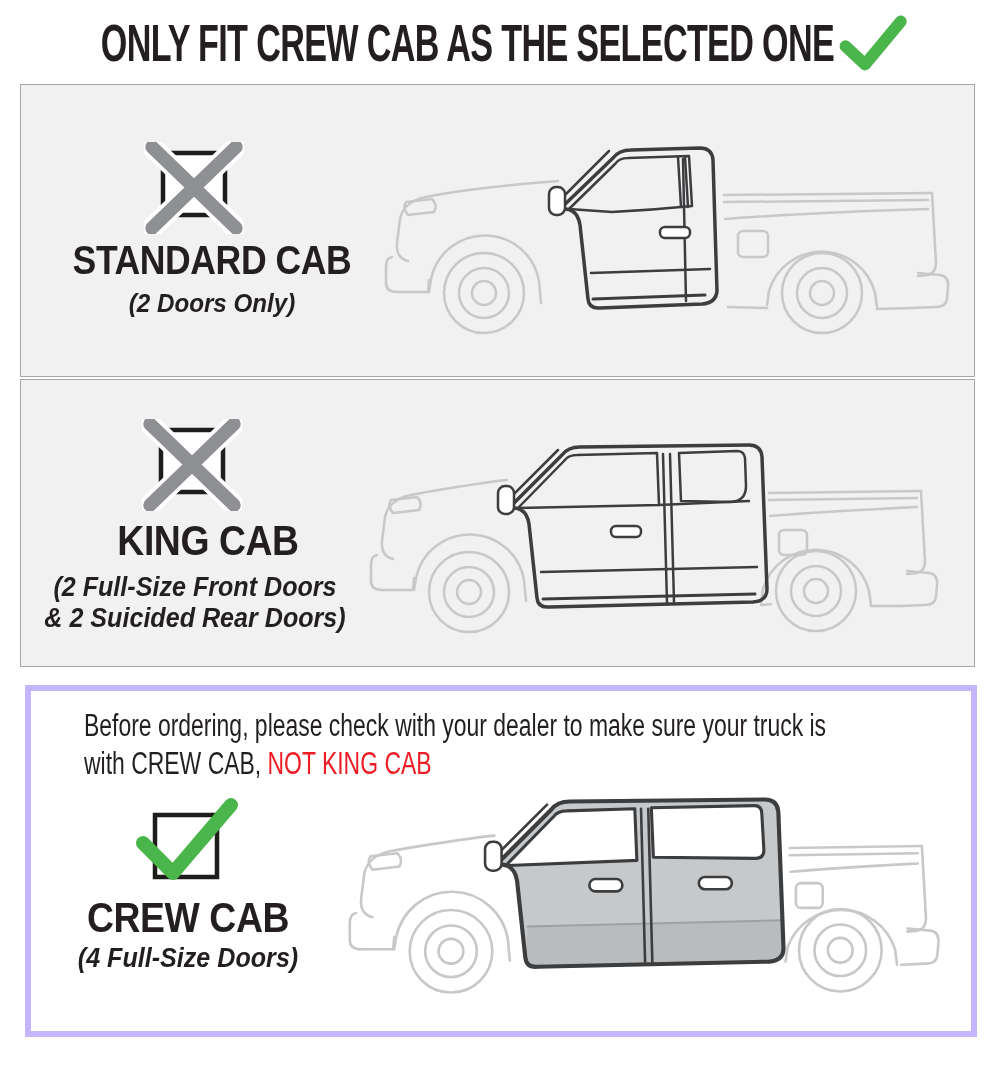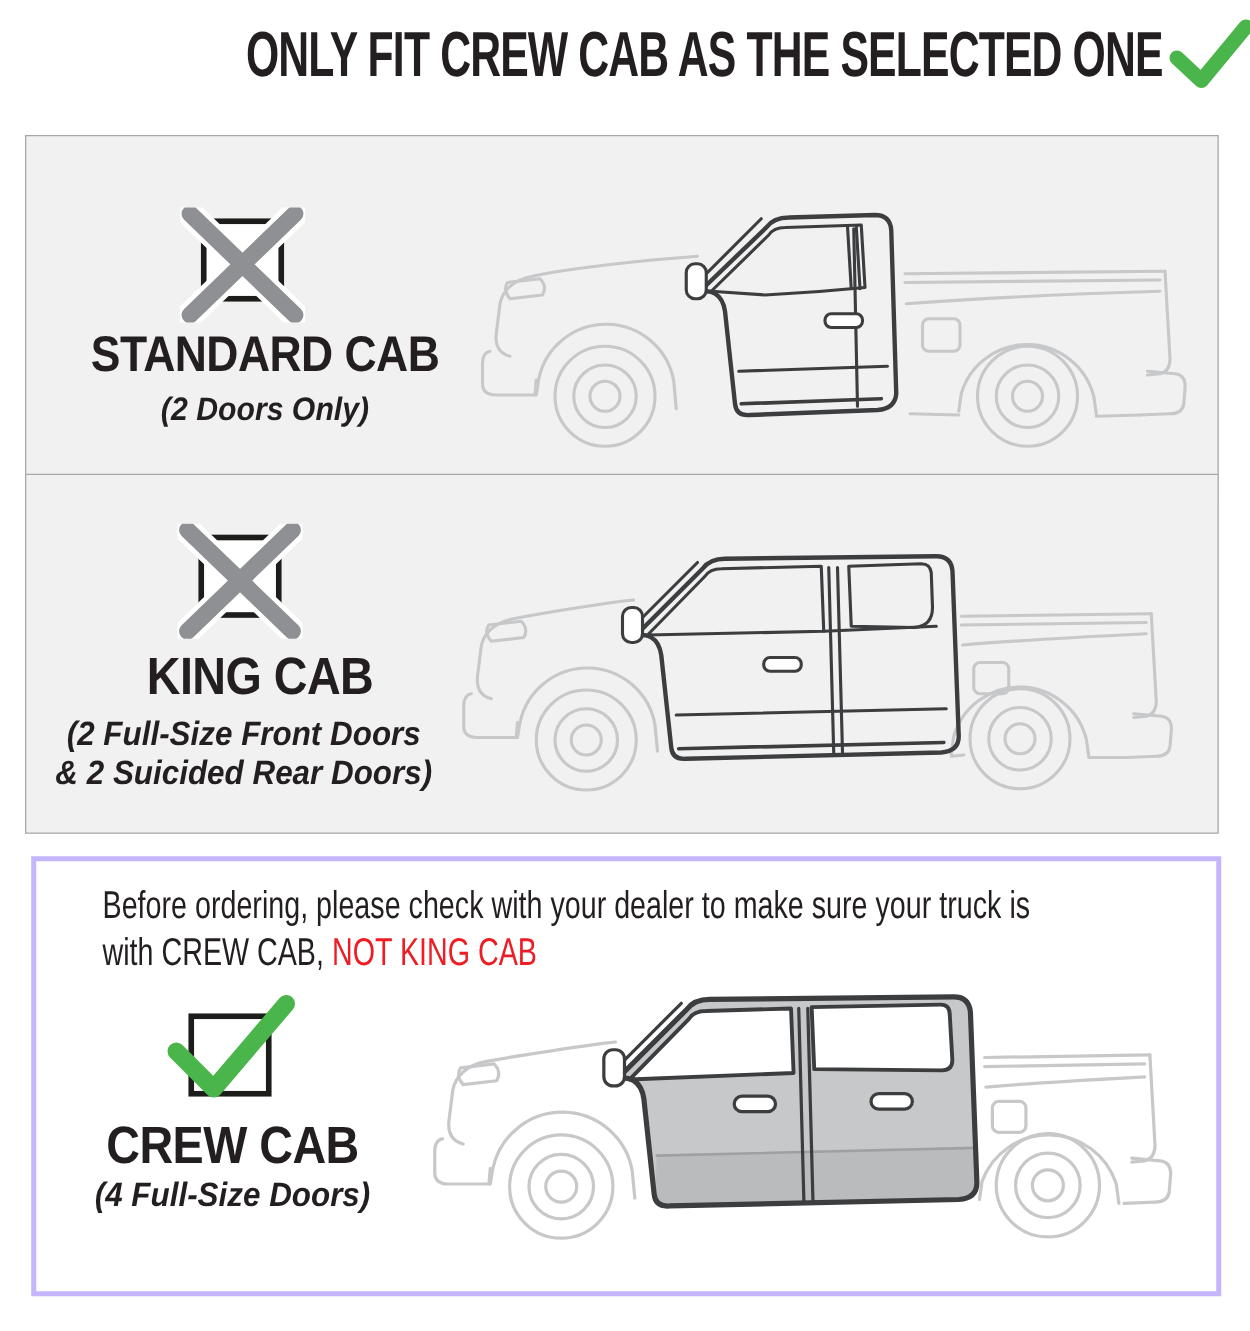--- a/index.html
+++ b/index.html
@@ -1,33 +1,33 @@
 <!DOCTYPE html>
 <html><head>
 <meta charset="utf-8">
 <style>
   html,body{margin:0;padding:0;background:#fff;}
   .page{position:relative;width:1000px;height:1065px;background:#fff;overflow:hidden;
         font-family:"Liberation Sans",sans-serif;color:#231f20;}
 
   
   .title-row{position:absolute;top:10px;left:0;width:1000px;height:66px;
-             display:flex;align-items:center;}
+             display:flex;align-items:center;justify-content:center;}
   .title-inner{display:flex;align-items:center;gap:16px;white-space:nowrap;
                transform:scaleX(.67);}
   .title-text{font-size:51px;font-weight:bold;letter-spacing:-1px;}
   .title-check{width:82px;height:56px;flex:none;transform:scaleX(1.5);}
 
   
   .panel{position:absolute;left:20px;width:955px;background:#f1f1f2;
          border:1.5px solid #a5a7aa;box-sizing:border-box;}
-  #panel-standard{top:108px;height:293px;}
+  #panel-standard{top:84px;height:293px;}
   #panel-king{top:379px;height:288px;}
   #panel-crew{left:25px;top:685px;width:952px;height:352px;background:#fff;
-              border:4px solid #c4b5fd;padding-left:35px;}
+              border:6px solid #c4b5fd;padding-left:35px;}
 
   .marker{position:absolute;}
   #panel-standard .marker{left:123px;top:57px;width:100px;height:92px;}
   #panel-king .marker{left:121px;top:39px;width:100px;height:92px;}
   #panel-crew .marker{left:102px;top:106px;width:108px;height:84px;}
 
   .cab-name{position:absolute;font-weight:bold;white-space:nowrap;
             transform:translateX(-50%) scaleX(.89);letter-spacing:-.5px;}
   #panel-standard .cab-name{left:191px;top:153px;font-size:40px;}
   #panel-king .cab-name{left:187px;top:137px;font-size:42px;}

